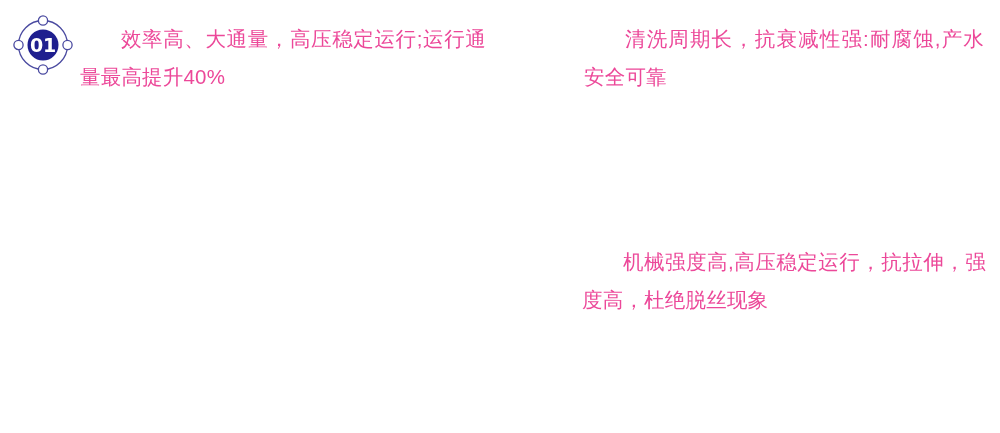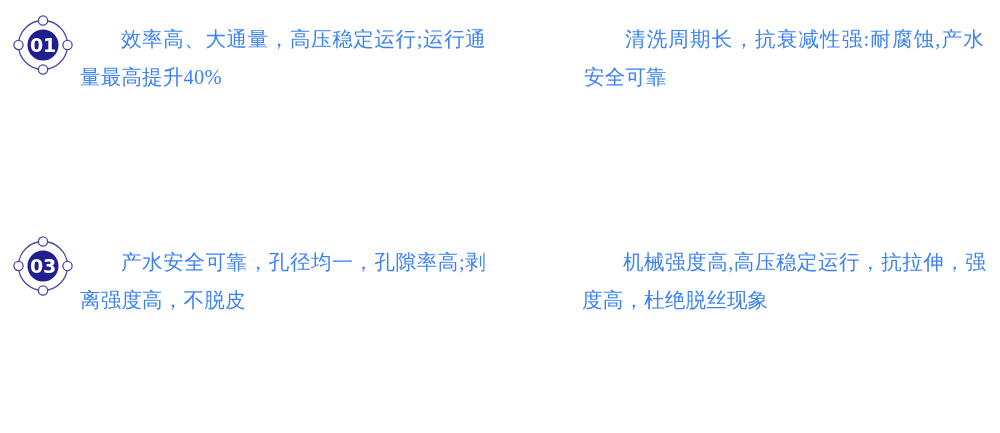--- a/index.html
+++ b/index.html
@@ -65,26 +65,26 @@
   }
 
   
   .feature-text {
     position: absolute;
     left: 80px;
     top: 20px;
     width: 406px;
     font-size: 20.5px;
     line-height: 38px;
-    color: #3b82f6;
+    color: #ec4899;
     text-indent: 41px;
     letter-spacing: 0.2px;
     text-align: justify;
     text-justify: inter-character;
-    font-family: Liberation Serif, serif;
+    font-family: Liberation Sans, sans-serif;
   }
   .feature.col-right .feature-text {
     left: 84px;
     width: 400px;
   }
   .feature.row-bottom .feature-text {
     top: 6px;
   }
   .feature.row-bottom.col-right .feature-text {
     left: 82px;
@@ -112,36 +112,20 @@
       <div class="feature-text">效率高、大通量，高压稳定运行;运行通量最高提升40%</div>
     </div>
   </div>
 
   <div class="feature col-right row-top">
     <div class="feature-inner">
       <div class="feature-text">清洗周期长，抗衰减性强:耐腐蚀,产水安全可靠</div>
     </div>
   </div>
 
-  <div class="feature col-left row-bottom">
-    <div class="feature-inner">
-      <div class="badge">
-        <svg viewBox="0 0 58 58" xmlns="http://www.w3.org/2000/svg">
-          <circle cx="29" cy="29" r="24.5" fill="none" stroke="#4a4aa0" stroke-width="1.3"></circle>
-          <circle cx="29" cy="29" r="15.5" fill="#1f1f8f"></circle>
-          <circle cx="29" cy="4.5" r="4.6" fill="#ffffff" stroke="#4a4aa0" stroke-width="1.3"></circle>
-          <circle cx="29" cy="53.5" r="4.6" fill="#ffffff" stroke="#4a4aa0" stroke-width="1.3"></circle>
-          <circle cx="4.5" cy="29" r="4.6" fill="#ffffff" stroke="#4a4aa0" stroke-width="1.3"></circle>
-          <circle cx="53.5" cy="29" r="4.6" fill="#ffffff" stroke="#4a4aa0" stroke-width="1.3"></circle>
-          <text class="badge-num" x="29" y="36" text-anchor="middle">03</text>
-        </svg>
-      </div>
-      <div class="feature-text">产水安全可靠，孔径均一，孔隙率高;剥离强度高，不脱皮</div>
-    </div>
-  </div>
 
   <div class="feature col-right row-bottom">
     <div class="feature-inner">
       <div class="feature-text">机械强度高,高压稳定运行，抗拉伸，强度高，杜绝脱丝现象</div>
     </div>
   </div>
 
 </div>
 
 </body></html>

